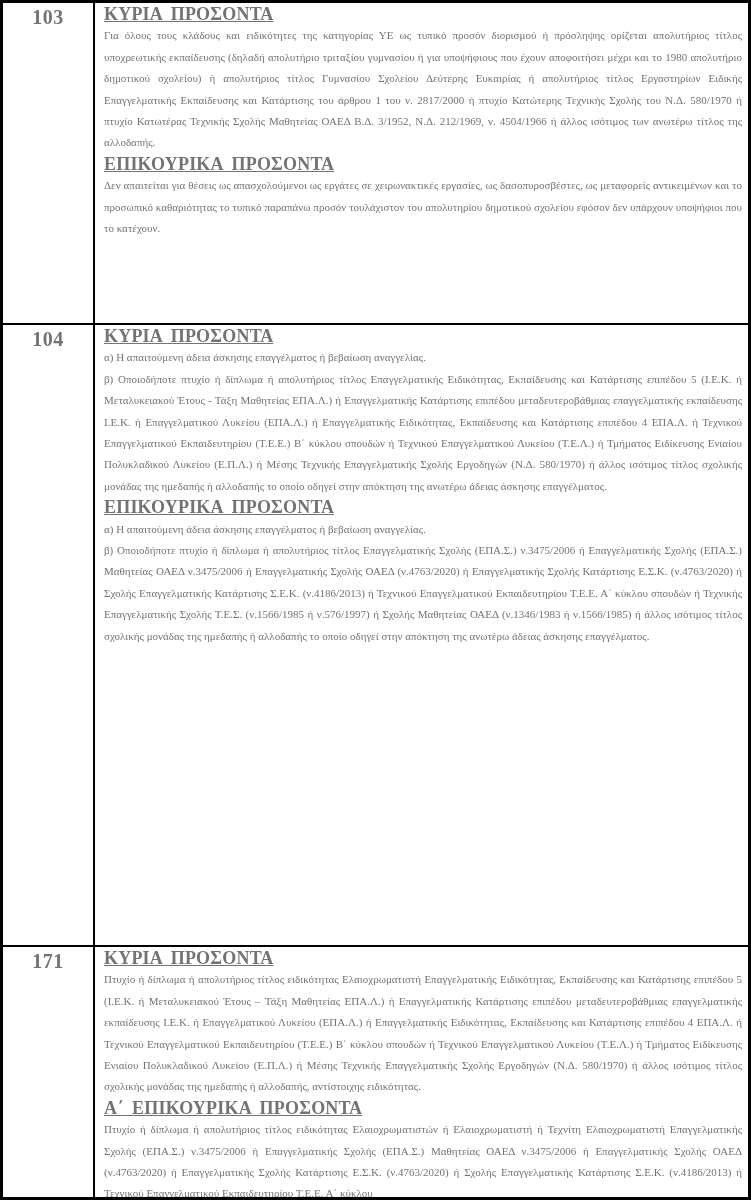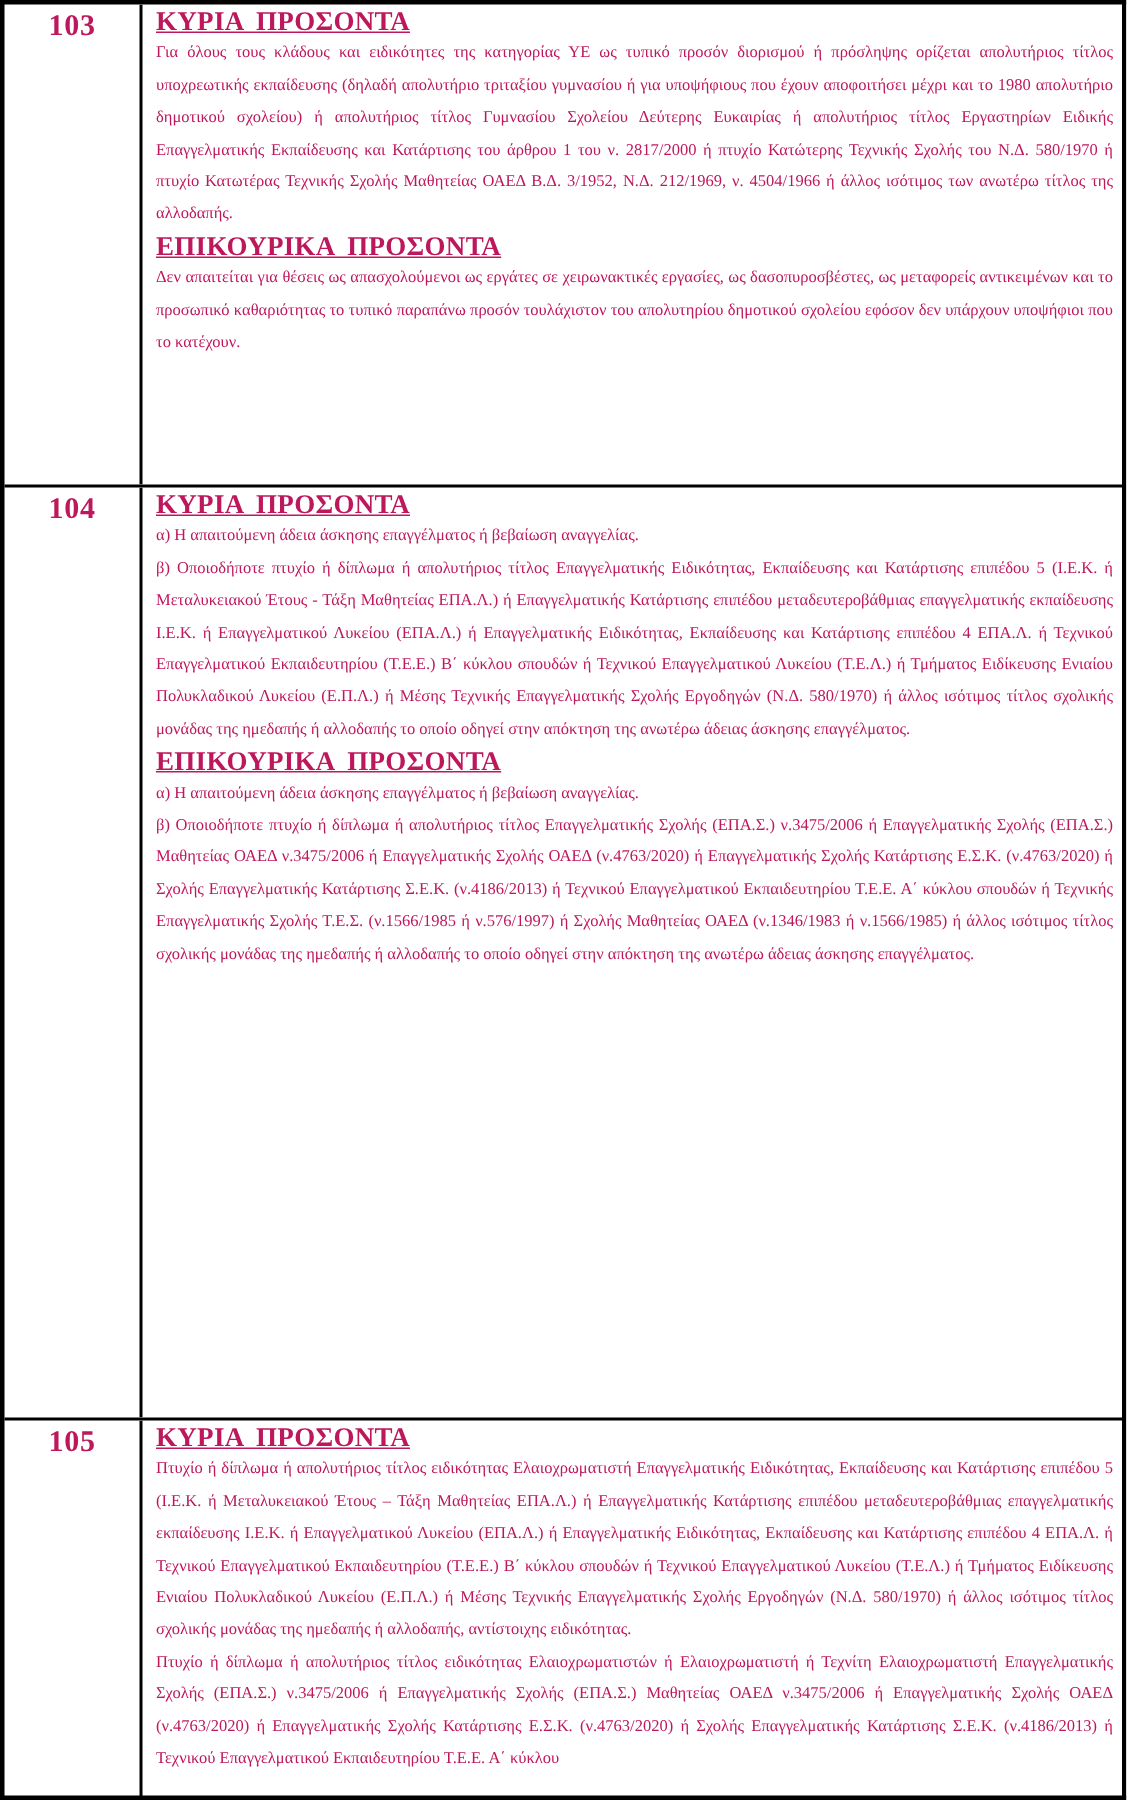--- a/index.html
+++ b/index.html
@@ -7,21 +7,21 @@
     padding: 0;
     background: #ffffff;
   }
   .page {
     position: relative;
     width: 751px;
     height: 1200px;
     background: #ffffff;
     overflow: hidden;
     font-family: "Liberation Serif", "DejaVu Serif", serif;
-    color: #be185d;
+    color: #737373;
     box-sizing: border-box;
   }
   .doc-table {
     position: absolute;
     top: 0; left: 0; right: 0; bottom: 0;
     border-top: 3px solid #000;
     border-left: 3px solid #000;
     border-right: 3px solid #000;
     box-sizing: border-box;
     display: flex;
@@ -102,22 +102,23 @@
         <div class="content-cell">
           <div class="q-heading">ΚΥΡΙΑ ΠΡΟΣΟΝΤΑ</div>
           <p class="q-par"><span class="seg">α) Η απαιτούμενη άδεια άσκησης επαγγέλματος ή βεβαίωση αναγγελίας.</span></p>
           <p class="q-par"><span class="seg">β) Οποιοδήποτε πτυχίο ή δίπλωμα ή απολυτήριος τίτλος Επαγγελματικής Ειδικότητας, Εκπαίδευσης και Κατάρτισης επιπέδου 5 (Ι.Ε.Κ. ή Μεταλυκειακού Έτους - Τάξη Μαθητείας ΕΠΑ.Λ.) ή Επαγγελματικής Κατάρτισης επιπέδου μεταδευτεροβάθμιας επαγγελματικής εκπαίδευσης Ι.Ε.Κ. ή Επαγγελματικού Λυκείου (ΕΠΑ.Λ.) ή Επαγγελματικής Ειδικότητας, Εκπαίδευσης και Κατάρτισης επιπέδου 4 ΕΠΑ.Λ. ή Τεχνικού Επαγγελματικού Εκπαιδευτηρίου (Τ.Ε.Ε.) Β΄ κύκλου σπουδών ή Τεχνικού Επαγγελματικού Λυκείου (Τ.Ε.Λ.) ή Τμήματος Ειδίκευσης Ενιαίου Πολυκλαδικού Λυκείου (Ε.Π.Λ.) ή Μέσης Τεχνικής Επαγγελματικής Σχολής Εργοδηγών (Ν.Δ. 580/1970) ή άλλος ισότιμος τίτλος σχολικής μονάδας της ημεδαπής ή αλλοδαπής το οποίο οδηγεί στην απόκτηση της ανωτέρω άδειας άσκησης επαγγέλματος.</span></p>
           <div class="q-heading">ΕΠΙΚΟΥΡΙΚΑ ΠΡΟΣΟΝΤΑ</div>
           <p class="q-par"><span class="seg">α) Η απαιτούμενη άδεια άσκησης επαγγέλματος ή βεβαίωση αναγγελίας.</span></p>
           <p class="q-par"><span class="seg">β) Οποιοδήποτε πτυχίο ή δίπλωμα ή απολυτήριος τίτλος Επαγγελματικής Σχολής (ΕΠΑ.Σ.) ν.3475/2006 ή Επαγγελματικής Σχολής (ΕΠΑ.Σ.) Μαθητείας ΟΑΕΔ ν.3475/2006 ή Επαγγελματικής Σχολής ΟΑΕΔ (ν.4763/2020) ή Επαγγελματικής Σχολής Κατάρτισης Ε.Σ.Κ. (ν.4763/2020) ή Σχολής Επαγγελματικής Κατάρτισης Σ.Ε.Κ. (ν.4186/2013) ή Τεχνικού Επαγγελματικού Εκπαιδευτηρίου Τ.Ε.Ε. Α΄ κύκλου σπουδών ή Τεχνικής Επαγγελματικής Σχολής Τ.Ε.Σ. (ν.1566/1985 ή ν.576/1997) ή Σχολής Μαθητείας ΟΑΕΔ (ν.1346/1983 ή ν.1566/1985) ή άλλος ισότιμος τίτλος σχολικής μονάδας της ημεδαπής ή αλλοδαπής το οποίο οδηγεί στην απόκτηση της ανωτέρω άδειας άσκησης επαγγέλματος.</span></p>
         </div>
       </div>
       <div class="row">
-        <div class="num-cell"><span class="row-number">105</span></div>
+        <div class="num-cell"><span class="row-number">171</span></div>
         <div class="content-cell">
           <div class="q-heading">ΚΥΡΙΑ ΠΡΟΣΟΝΤΑ</div>
           <p class="q-par"><span class="seg">Πτυχίο ή δίπλωμα ή απολυτήριος τίτλος ειδικότητας </span><span class="seg-bold">Ελαιοχρωματιστή</span><span class="seg"> Επαγγελματικής Ειδικότητας, Εκπαίδευσης και Κατάρτισης επιπέδου 5 (Ι.Ε.Κ. ή Μεταλυκειακού Έτους – Τάξη Μαθητείας ΕΠΑ.Λ.) ή Επαγγελματικής Κατάρτισης επιπέδου μεταδευτεροβάθμιας επαγγελματικής εκπαίδευσης Ι.Ε.Κ. ή Επαγγελματικού Λυκείου (ΕΠΑ.Λ.) ή Επαγγελματικής Ειδικότητας, Εκπαίδευσης και Κατάρτισης επιπέδου 4 ΕΠΑ.Λ. ή Τεχνικού Επαγγελματικού Εκπαιδευτηρίου (Τ.Ε.Ε.) Β΄ κύκλου σπουδών ή Τεχνικού Επαγγελματικού Λυκείου (Τ.Ε.Λ.) ή Τμήματος Ειδίκευσης Ενιαίου Πολυκλαδικού Λυκείου (Ε.Π.Λ.) ή Μέσης Τεχνικής Επαγγελματικής Σχολής Εργοδηγών (Ν.Δ. 580/1970) ή άλλος ισότιμος τίτλος σχολικής μονάδας της ημεδαπής ή αλλοδαπής, αντίστοιχης ειδικότητας.</span></p>
+          <div class="q-heading">Α΄ ΕΠΙΚΟΥΡΙΚΑ ΠΡΟΣΟΝΤΑ</div>
           <p class="q-par"><span class="seg">Πτυχίο ή δίπλωμα ή απολυτήριος τίτλος ειδικότητας Ελαιοχρωματιστών ή Ελαιοχρωματιστή ή Τεχνίτη Ελαιοχρωματιστή Επαγγελματικής Σχολής (ΕΠΑ.Σ.) ν.3475/2006 ή Επαγγελματικής Σχολής (ΕΠΑ.Σ.) Μαθητείας ΟΑΕΔ ν.3475/2006 ή Επαγγελματικής Σχολής ΟΑΕΔ (ν.4763/2020) ή Επαγγελματικής Σχολής Κατάρτισης Ε.Σ.Κ. (ν.4763/2020) ή Σχολής Επαγγελματικής Κατάρτισης Σ.Ε.Κ. (ν.4186/2013) ή Τεχνικού Επαγγελματικού Εκπαιδευτηρίου Τ.Ε.Ε. Α΄ κύκλου</span></p>
         </div>
       </div>
     </div>
   <div class="bottom-rule"></div>
 </div>
 
 </body></html>

